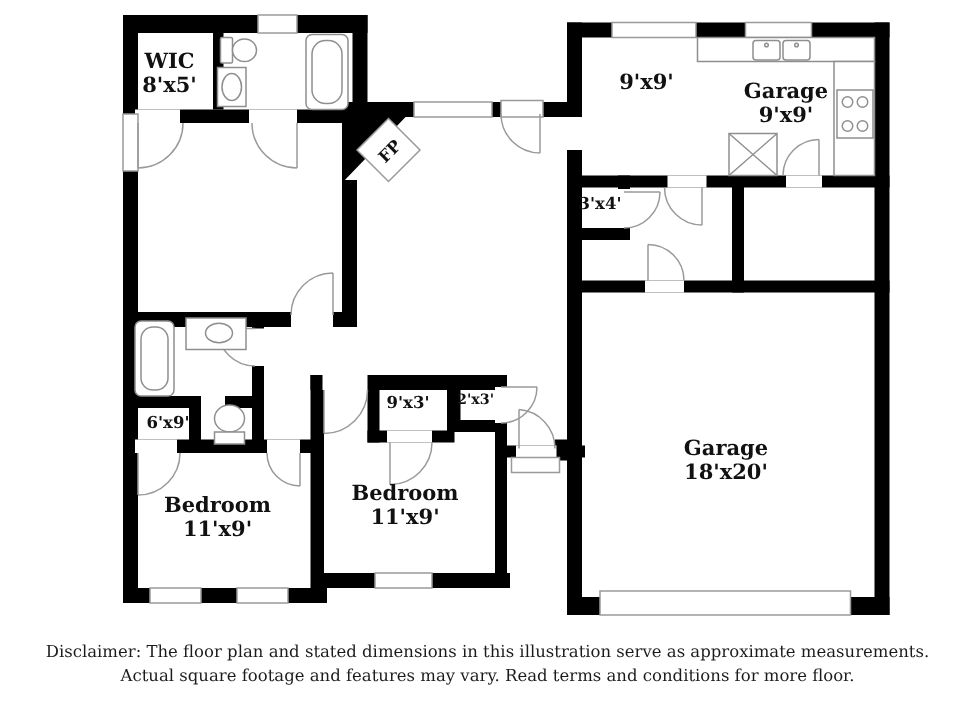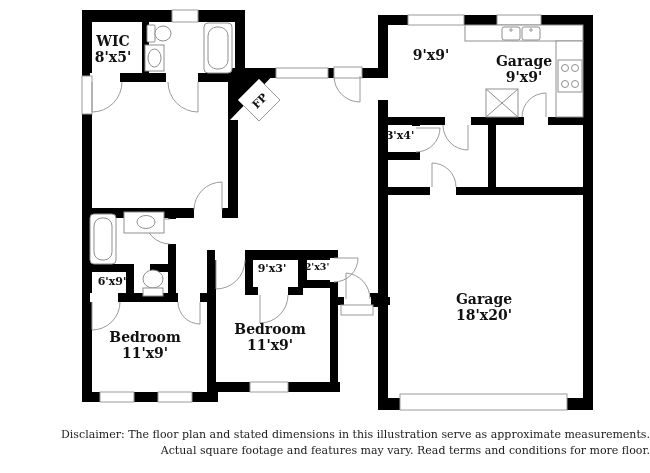--- a/index.html
+++ b/index.html
@@ -6,21 +6,21 @@
   #canvas{position:relative;width:650px;height:473px;background:#ffffff;overflow:hidden;
           font-family:"DejaVu Serif",serif;}
   #plan-svg{position:absolute;left:0;top:0;}
   .rlabel{position:absolute;transform:translateX(-50%);text-align:center;
           font-weight:bold;font-size:14px;line-height:1.12;color:#111;}
   .rlabel .dims{display:block;}
   .rlabel.small{font-size:11px;}
   .rlabel.tiny{font-size:9.5px;}
   .fp-label{position:absolute;font-weight:bold;font-size:11px;color:#111;
             transform:translate(-50%,-50%) rotate(-45deg);}
-  #disclaimer{position:absolute;left:0;right:0;top:427px;text-align:right;
+  #disclaimer{position:absolute;left:0;right:0;top:427px;text-align:center;
               font-size:11px;line-height:1.45;color:#1b1b1b;}
   #disclaimer span{display:block;}
 </style>
 </head>
 <body>
 
 <div id="canvas">
 
 <svg id="plan-svg" width="650" height="473" viewBox="0 0 650 473">
 

